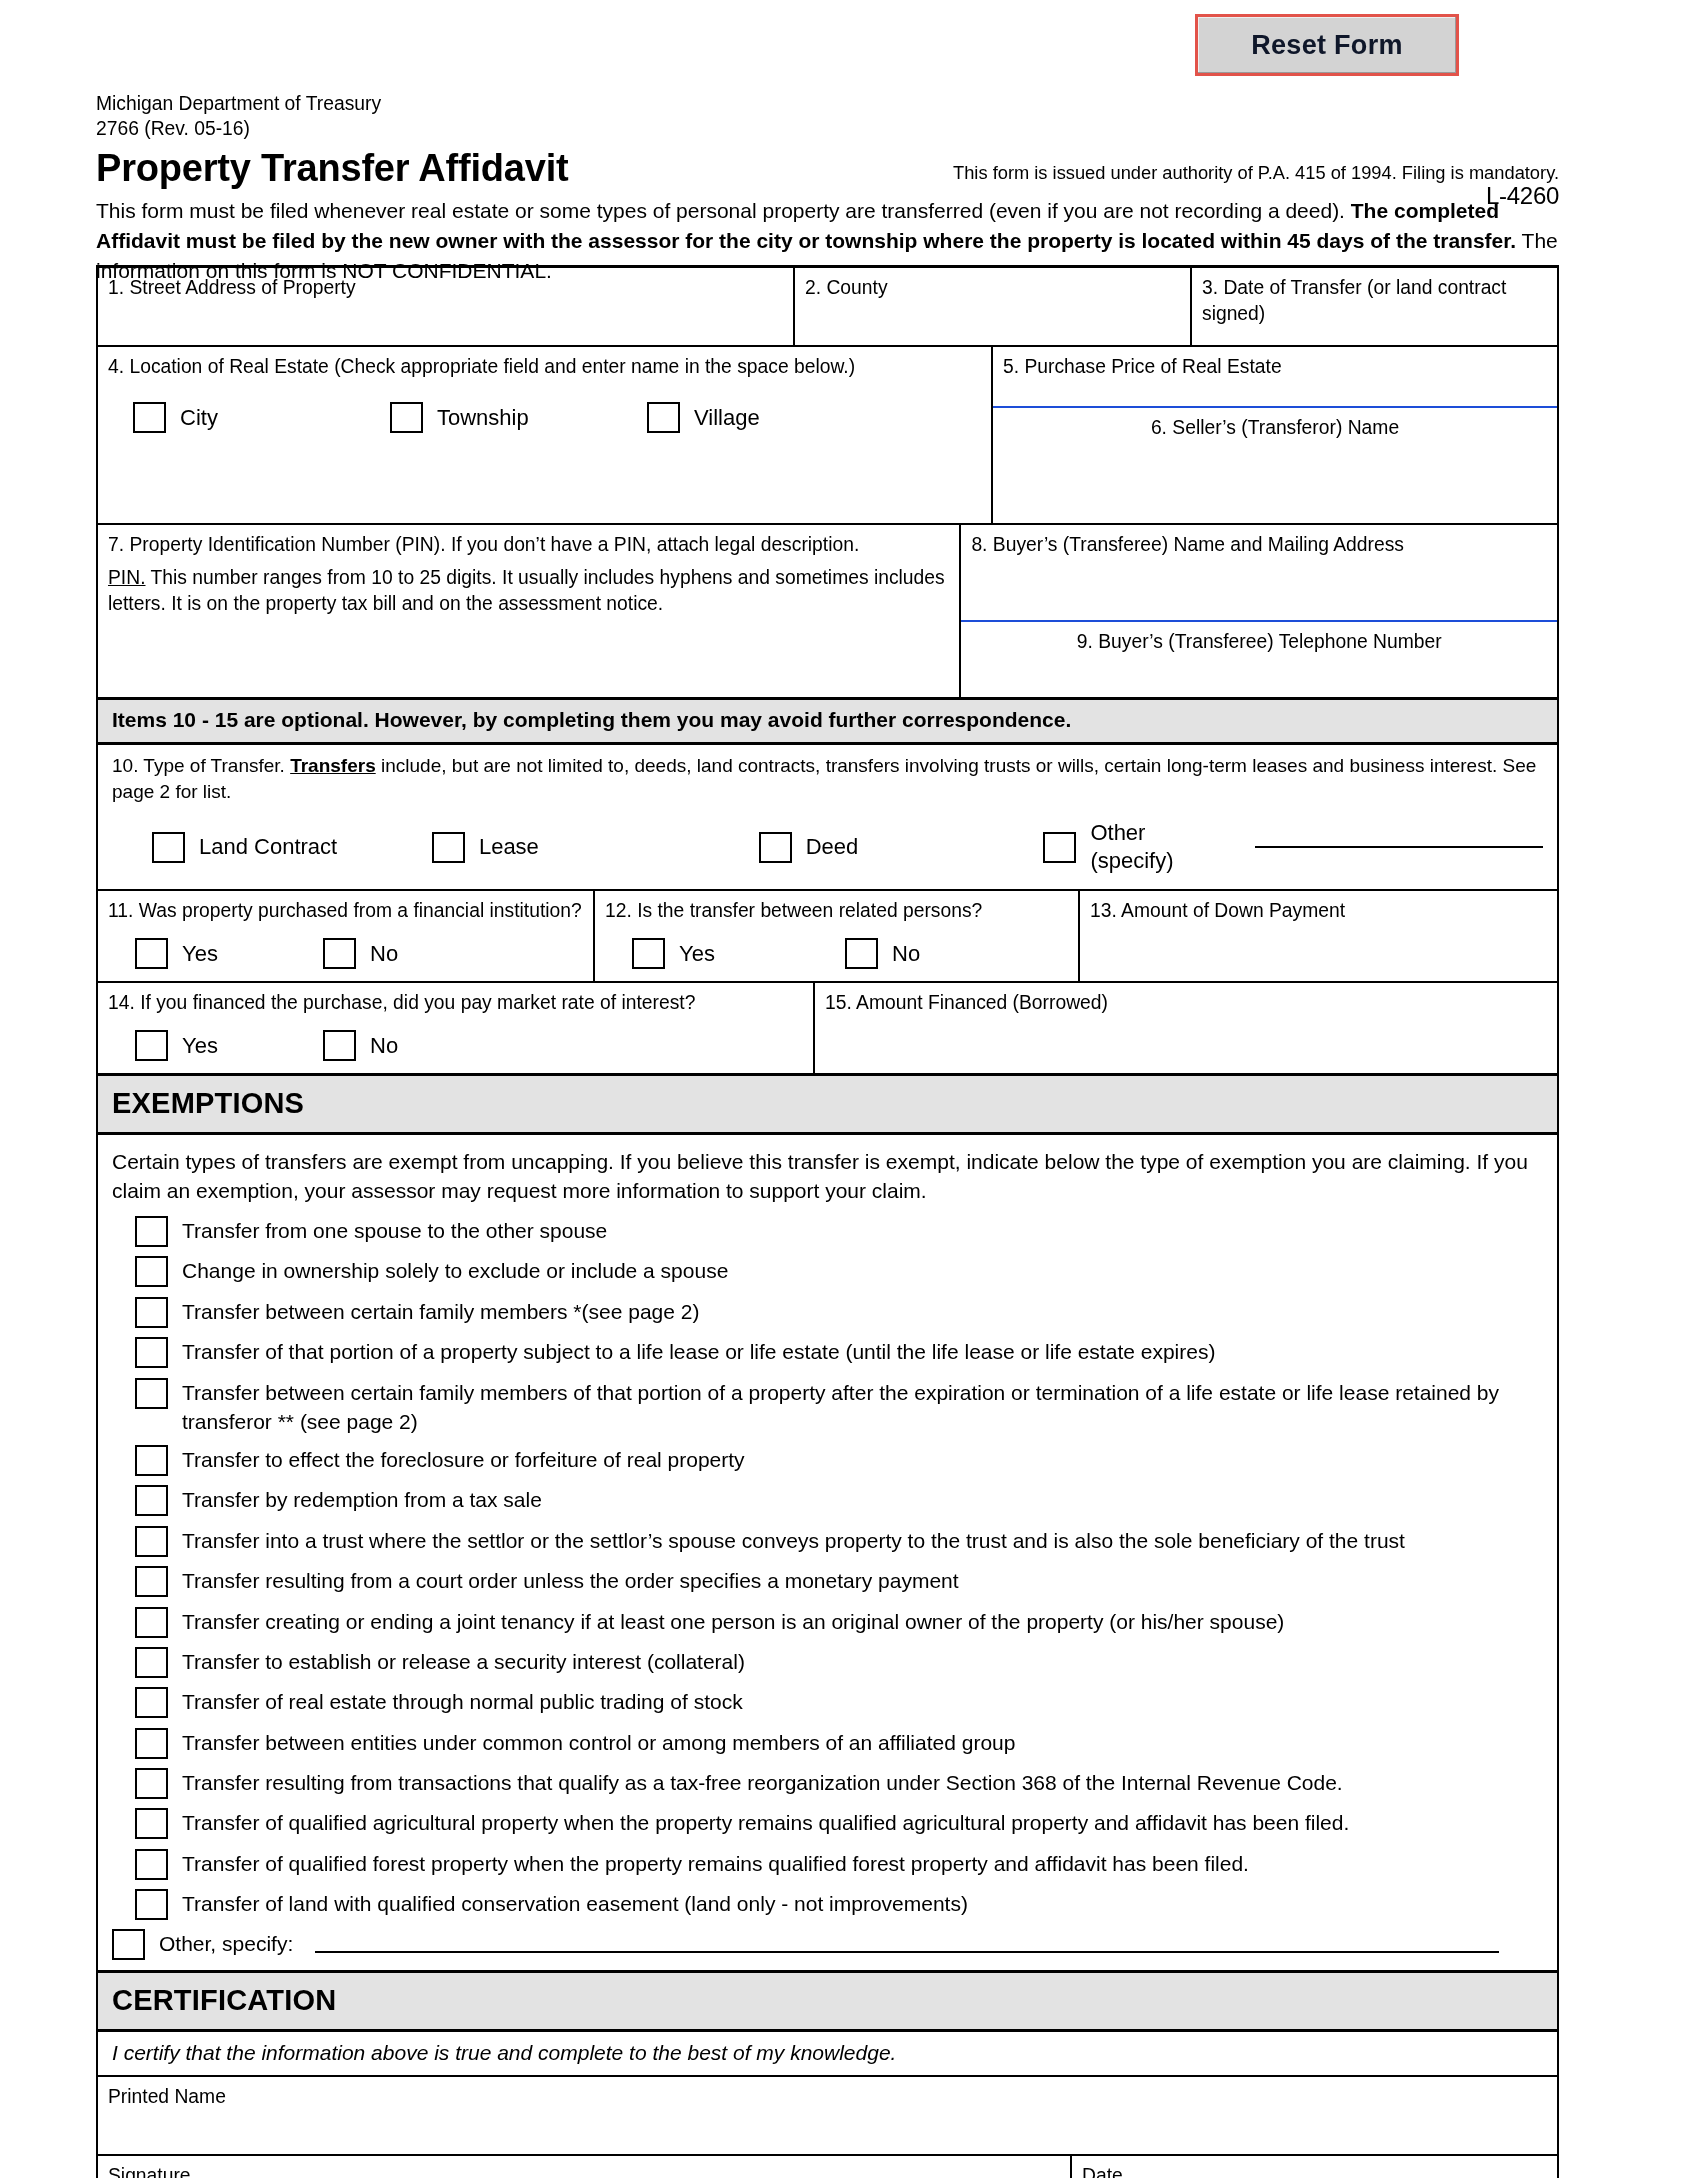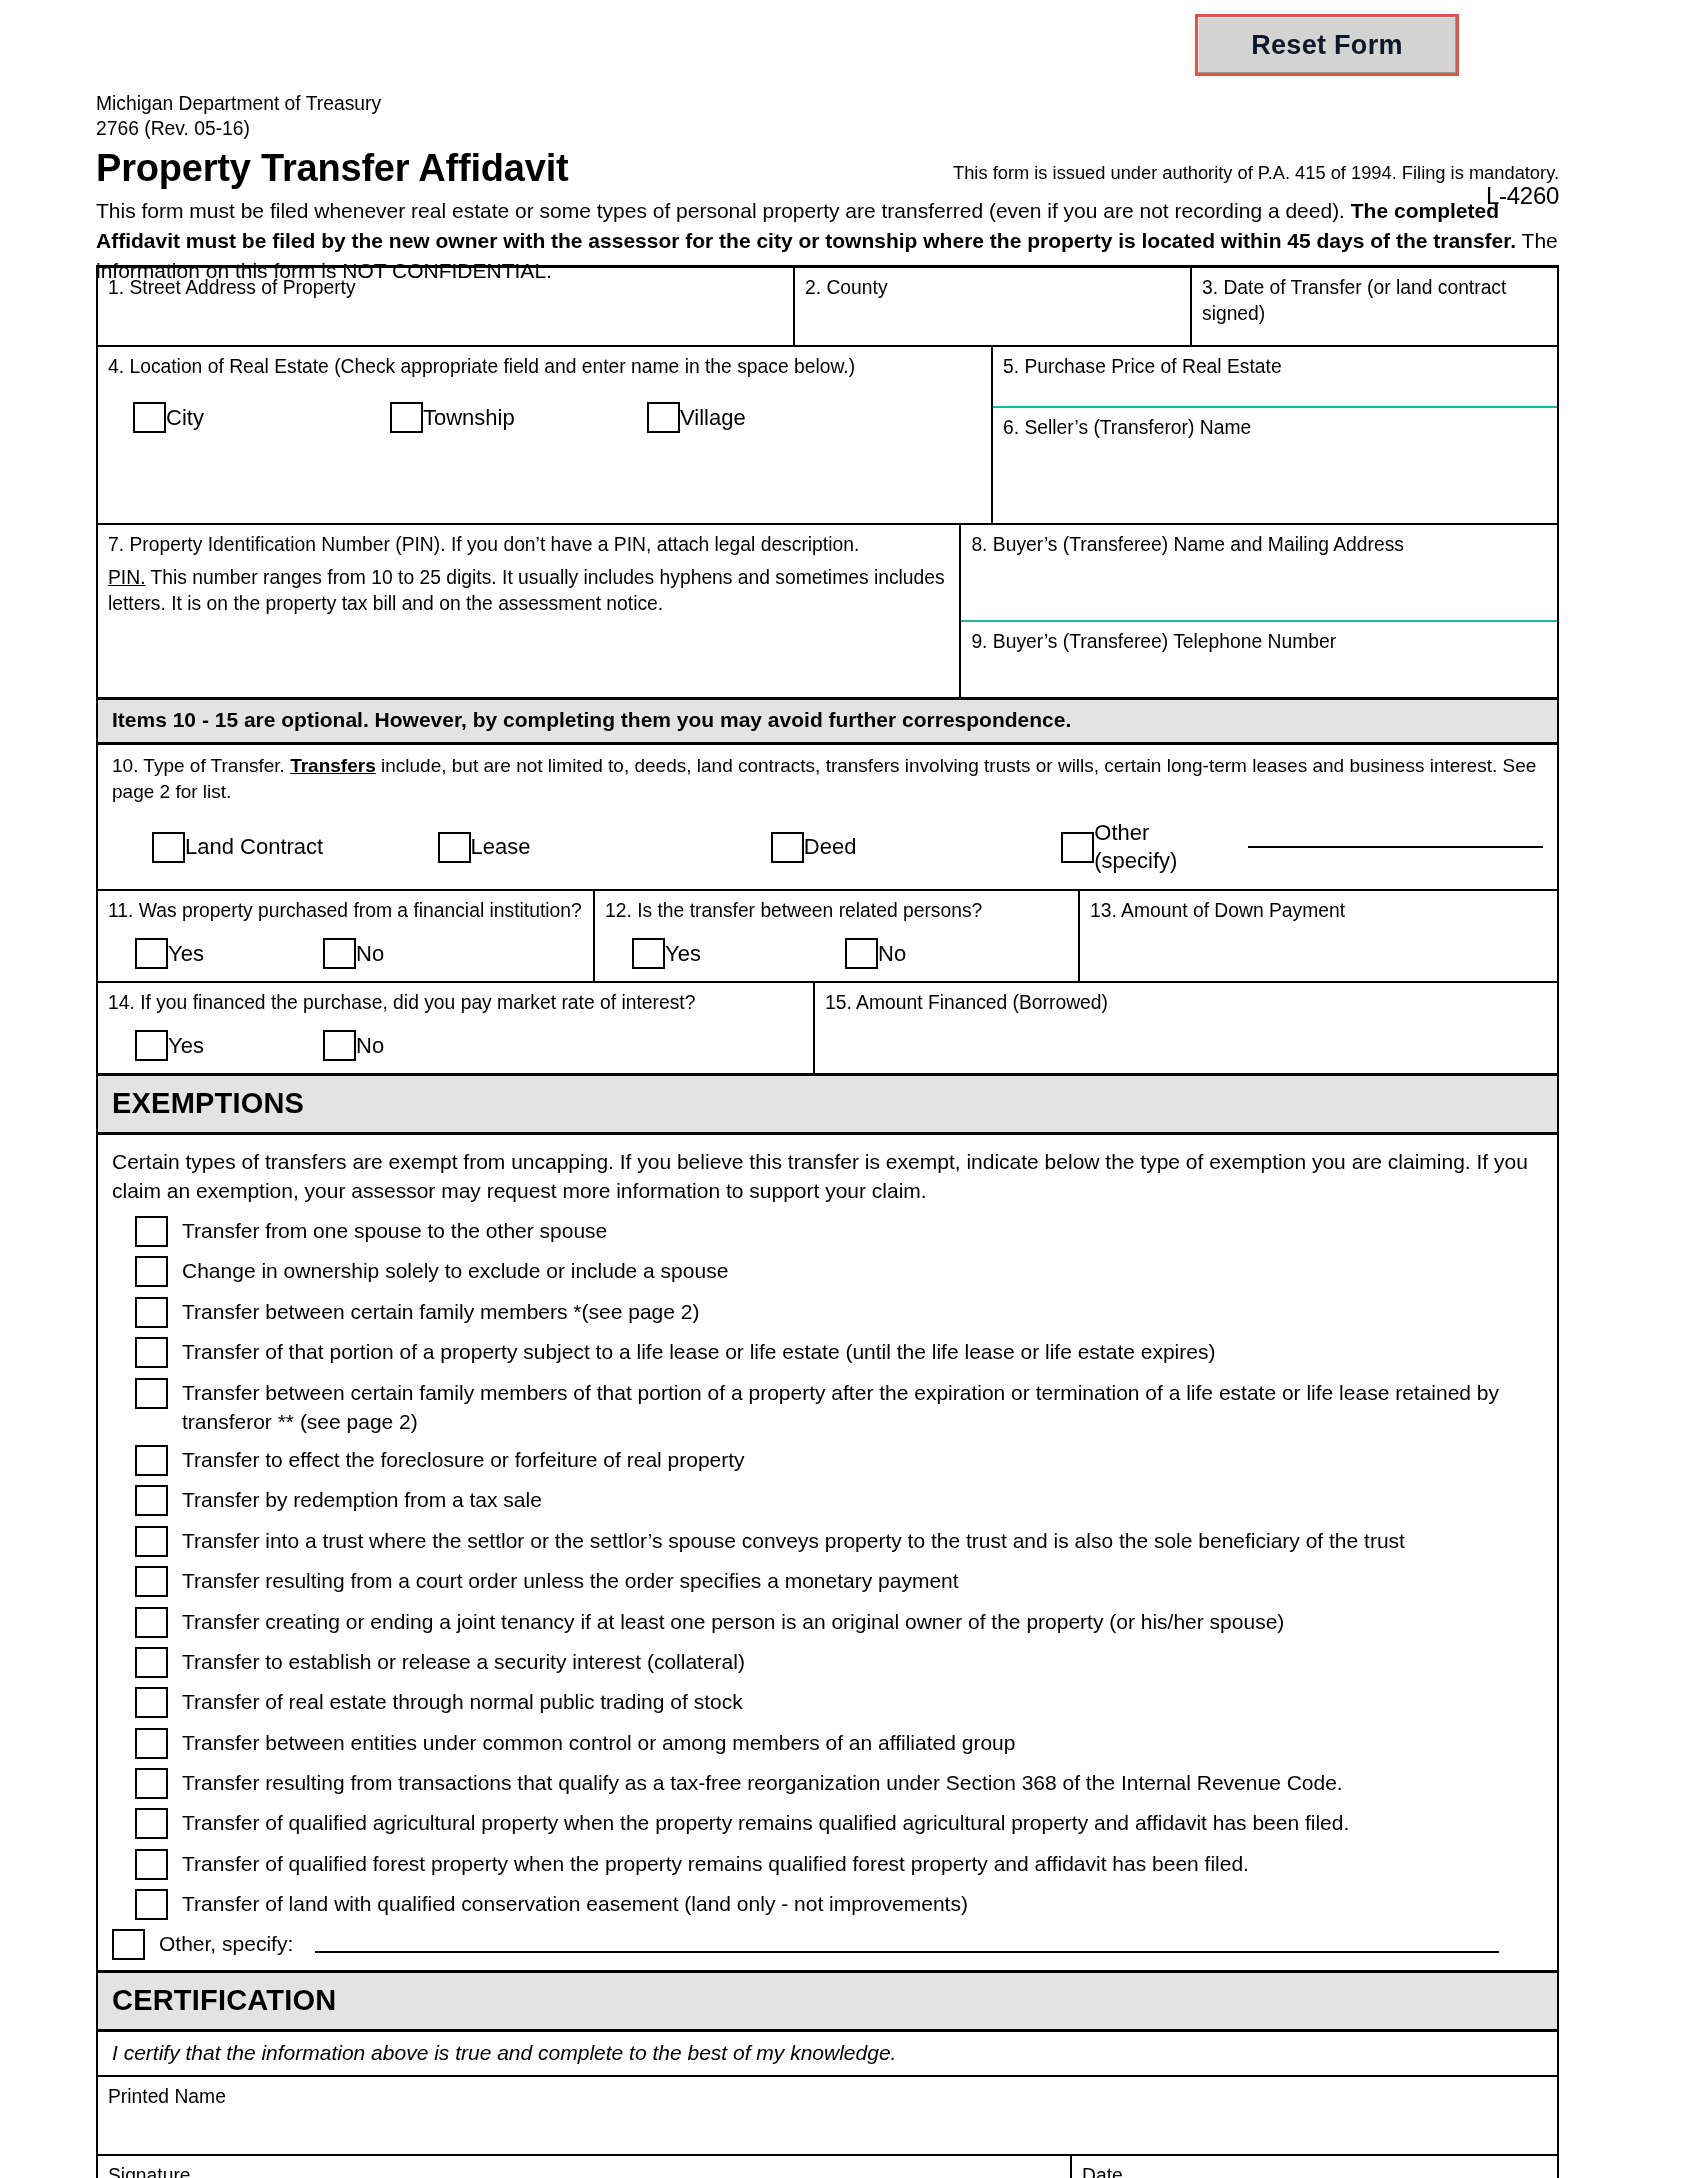--- a/index.html
+++ b/index.html
@@ -105,36 +105,37 @@
     border: 2px solid #000;
     border-top-width: 3px;
   }
   .row { display: flex; border-top: 2px solid #000; }
   .row:first-child { border-top: none; }
   .cell { position: relative; padding: 7px 10px 0 10px; }
   .vdiv { border-left: 2px solid #000; }
   .lbl { font-size: 19.3px; line-height: 26px; }
   .lbl-sm { font-size: 19px; line-height: 26px; }
 
-  .subrow { border-top: 2px solid #14b8a6; }
+  .subrow { border-top: 2px solid #1d4ed8; text-align: center; }
 
   
   .cbx {
     display: inline-block;
     width: 33px;
     height: 31px;
     border: 2px solid #000;
     background: #fff;
     vertical-align: middle;
     cursor: pointer;
     flex: 0 0 auto;
   }
   .cb-item {
     display: inline-flex;
     align-items: center;
+    gap: 14px;
     font-size: 22px;
   }
   .cb-item .cb-label { line-height: 28px; }
 
   
   .section-bar {
     background: #e3e3e3;
     border-top: 3px solid #000;
     border-bottom: 3px solid #000;
     padding: 7px 14px 9px 14px;

